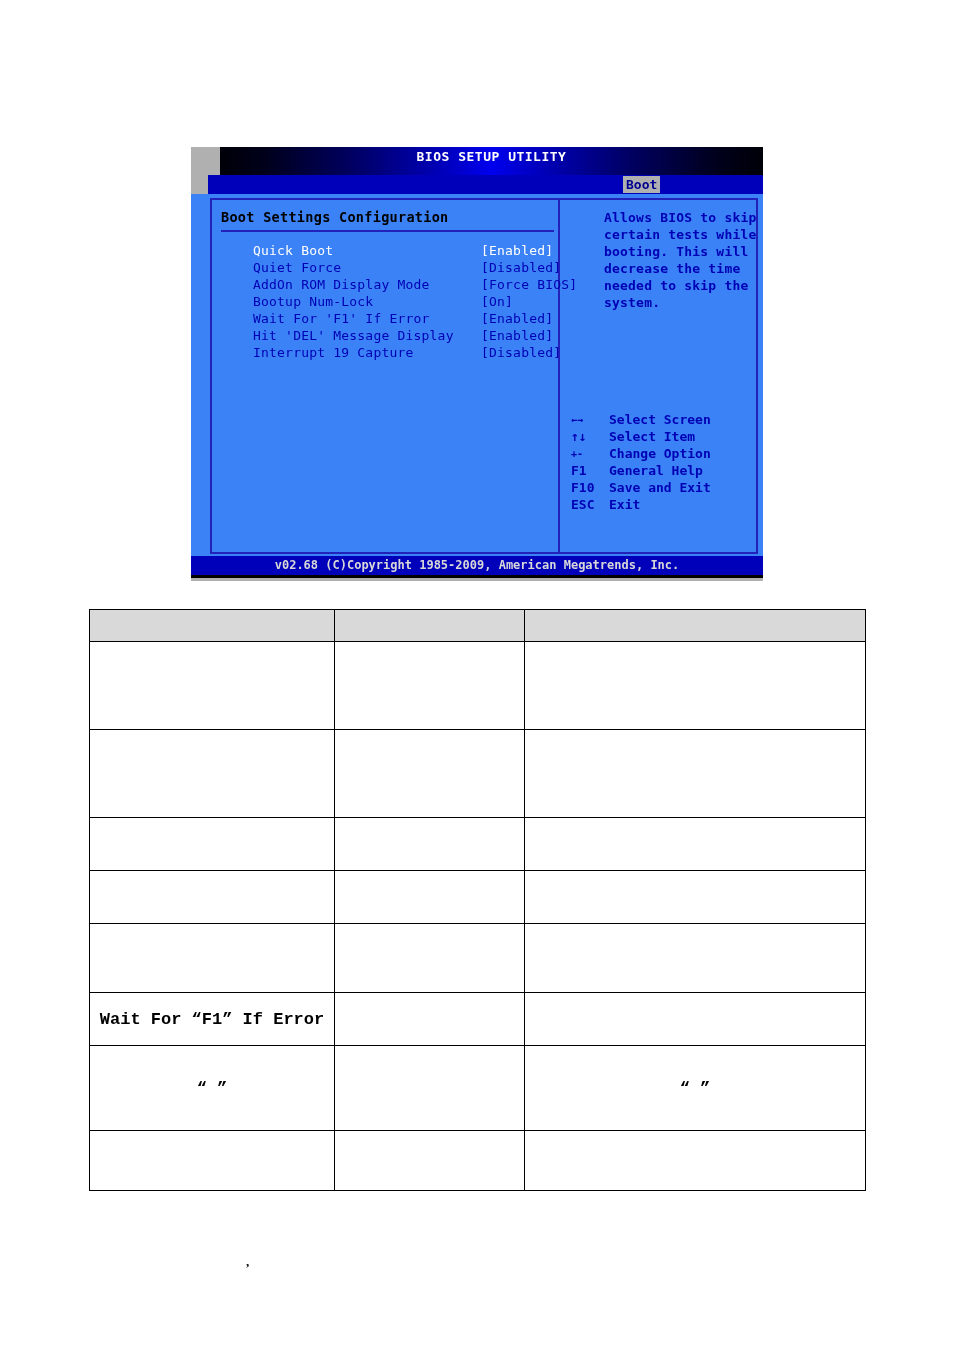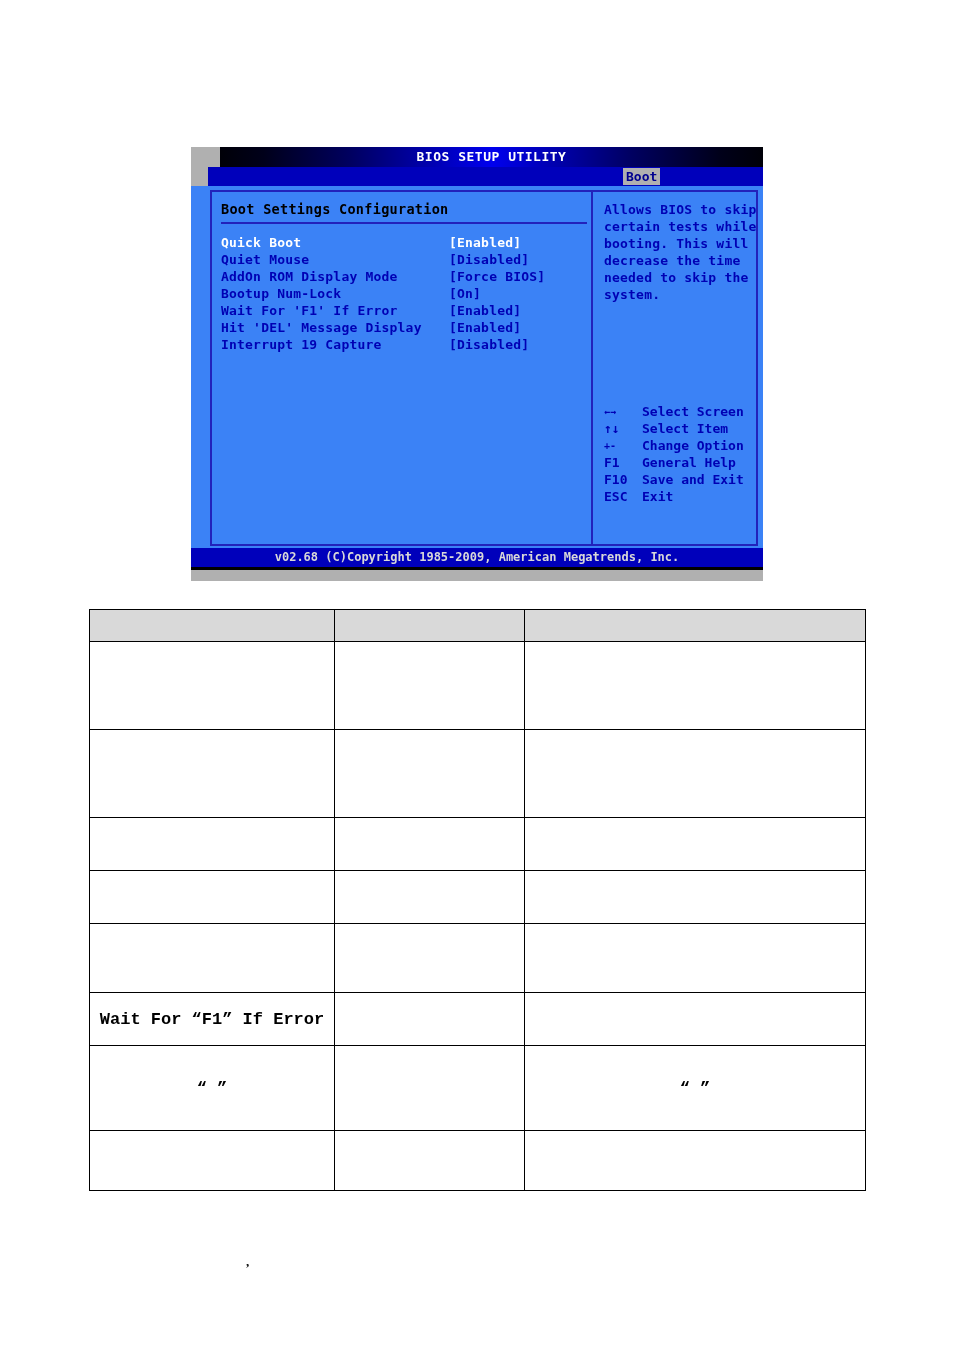--- a/index.html
+++ b/index.html
@@ -22,21 +22,21 @@
     top: 147px;
     width: 572px;
     height: 434px;
     background: #b0b0b0;
     font-family: "DejaVu Sans Mono", monospace;
     box-sizing: border-box;
   }
 
   .bios-titlebar {
     position: relative;
-    height: 20px;
+    height: 28px;
     background: linear-gradient(to right,
         #000008 0%, #00001a 8%, #000060 24%,
         #0000cc 44%, #0000ee 50%, #0000cc 56%,
         #000060 76%, #00001a 92%, #000008 100%);
     margin-left: 29px;
   }
   .bios-title {
     position: absolute;
     left: 0; right: 0; top: 2px;
     text-align: center;
@@ -113,43 +113,45 @@
   }
 
   .opt-list {
     margin-top: 10px;
   }
   .opt-row {
     position: relative;
     height: 17px;
     line-height: 17px;
     font-size: 13px;
-    font-weight: bold;
+    font-weight: normal;
     color: #0000b4;
     letter-spacing: 0.2px;
+    margin-left: 32px;
   }
   .opt-row.selected { color: #ffffff; }
   .opt-label {
     position: absolute;
     left: 0;
     white-space: pre;
   }
   .opt-value {
     position: absolute;
     left: 228px;
     white-space: pre;
   }
 
   .help-text {
     color: #0000b4;
     font-size: 13px;
     font-weight: bold;
     line-height: 17px;
     letter-spacing: 0.2px;
     width: 152px;
+    margin-left: 33px;
   }
   .help-text div { white-space: pre; }
 
   .legend {
     position: absolute;
     left: 11px;
     top: 211px;
   }
   .legend-row {
     position: relative;
@@ -246,21 +248,21 @@
 
       <div class="panel-left">
         <div class="section-title">Boot Settings Configuration</div>
         <div class="section-rule"></div>
         <div class="opt-list" id="opt-list">
             <div class="opt-row selected">
               <span class="opt-label">Quick Boot</span>
               <span class="opt-value">[Enabled]</span>
             </div>
             <div class="opt-row">
-              <span class="opt-label">Quiet Mouse</span>
+              <span class="opt-label">Quiet Force</span>
               <span class="opt-value">[Disabled]</span>
             </div>
             <div class="opt-row">
               <span class="opt-label">AddOn ROM Display Mode</span>
               <span class="opt-value">[Force BIOS]</span>
             </div>
             <div class="opt-row">
               <span class="opt-label">Bootup Num-Lock</span>
               <span class="opt-value">[On]</span>
             </div>

